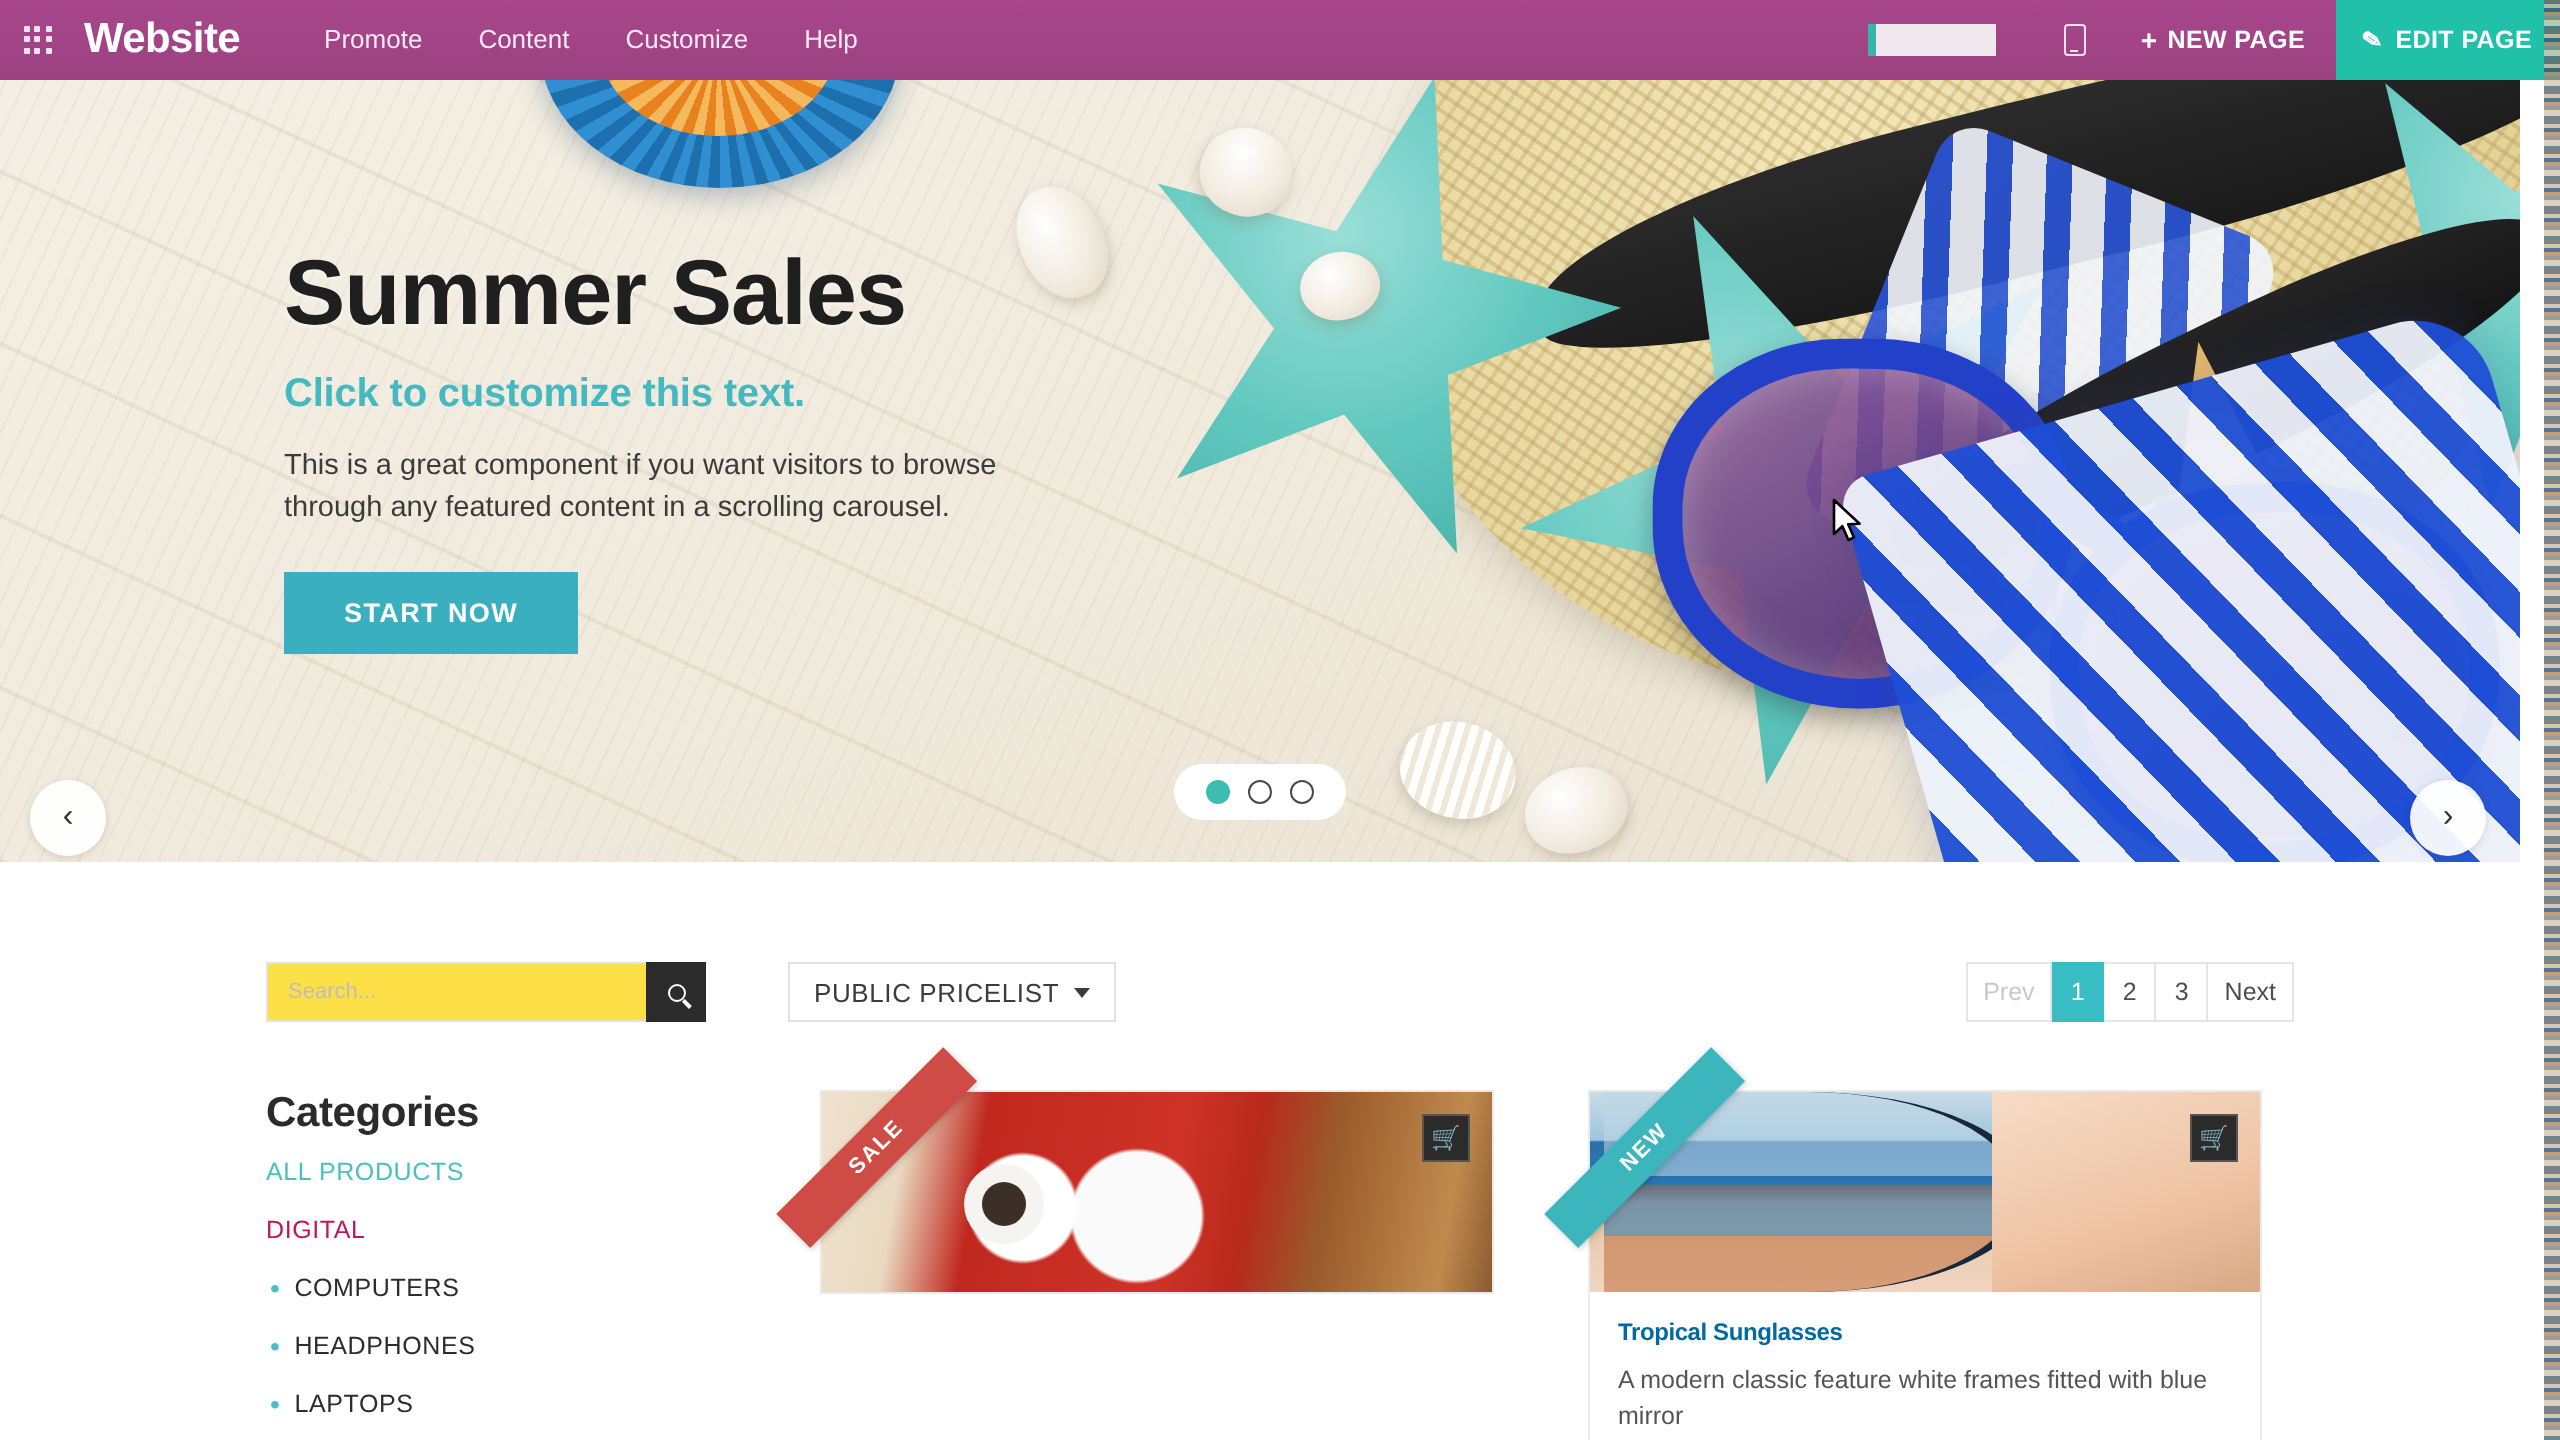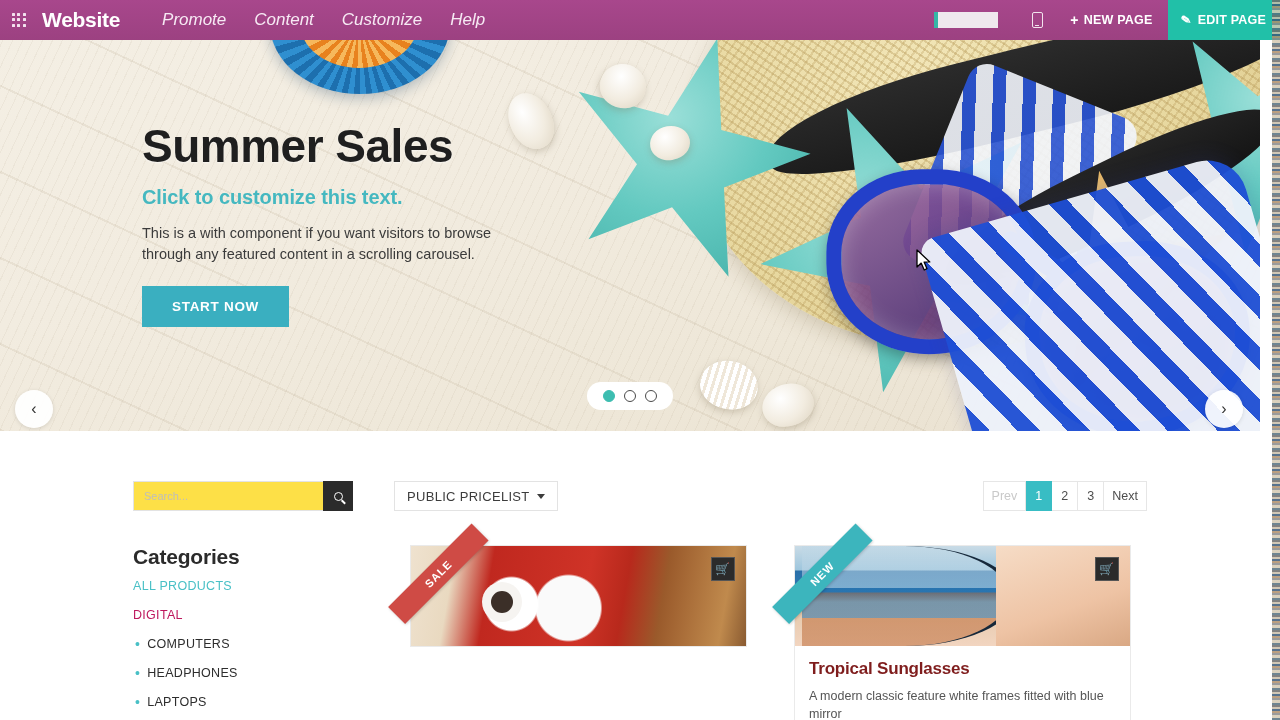--- a/index.html
+++ b/index.html
@@ -32,22 +32,22 @@
   .apps-grid i { background: #f3e2ee; display:block; width:3px; height:3px; border-radius:0.5px;}
   .brand {
     display: flex; align-items: center;
     font-size: 21px; font-weight: bold; color: #fff;
     padding: 0 10px 0 4px; letter-spacing: -0.3px;
     cursor: pointer;
   }
   .topnav { display: flex; align-items: center; margin-left: 18px; }
   .topnav a {
     color: #f7eaf4; text-decoration: none;
-    font-size: 17px; padding: 0 14px; line-height: 40px;
-    white-space: nowrap; cursor: pointer; font-style: italic;
+    font-size: 13px; padding: 0 14px; line-height: 40px;
+    white-space: nowrap; cursor: pointer;
   }
   .top-right { margin-left: auto; display: flex; align-items: center; }
   .pagename-field {
     width: 64px; height: 16px; background: #efe9ee;
     border-left: 4px solid #35b6a6;
     margin-right: 22px;
     cursor: text;
   }
   .mobile-btn { width: 34px; display:flex; align-items:center; justify-content:center; cursor:pointer;}
   .mobile-ico {
@@ -338,21 +338,21 @@
   .rib-sale { background: #cf4b45; }
   .rib-new  { background: #3cb5bd; }
   .cart-btn {
     position: absolute; right: 11px; top: 11px;
     width: 24px; height: 24px; background: #2b2b2b;
     display: flex; align-items: center; justify-content: center;
     cursor: pointer; z-index: 8; color: #fff; font-size: 12px; line-height: 1;
     border: 1px solid #555;
   }
   .card-body { padding: 13px 14px 10px 14px; }
-  .prod-name { font-size: 17px; color: #7f1d1d; font-weight: bold; margin-bottom: 8px; letter-spacing: -0.2px; }
+  .prod-name { font-size: 12px; color: #0369a1; font-weight: bold; margin-bottom: 8px; letter-spacing: -0.2px; }
   .prod-desc { font-size: 12.5px; color: #555; line-height: 1.45; }
 
   
   .artifact {
     position: absolute; right: 0; top: 0; width: 8px; height: 720px; z-index: 99;
     background: repeating-linear-gradient(180deg,
       #6b6b6b 0 2px, #c9bda8 2px 4px, #3a5a7a 4px 6px, #b08f6a 6px 8px,
       #8a8a8a 8px 10px, #d4c9b2 10px 13px, #55707f 13px 15px);
     opacity: 0.85;
   }
@@ -429,21 +429,21 @@
     <div class="towel"></div>
     <div class="shell sh1"></div>
     <div class="shell sh2"></div>
     <div class="shell sh3"></div>
     <div class="shell sh4"></div>
     <div class="shell sh5"></div>
 
     <div class="hero-copy">
       <h1 class="hero-title">Summer Sales</h1>
       <div class="hero-sub">Click to customize this text.</div>
-      <p class="hero-text">This is a with component if you want visitors to browse through any featured content in a scrolling carousel.</p>
+      <p class="hero-text">This is a great component if you want visitors to browse through any featured content in a scrolling carousel.</p>
       <button class="hero-cta">START NOW</button>
     </div>
 
     <div class="car-arrow car-prev">
       <span>‹</span>
     </div>
     <div class="car-arrow car-next">
       <span>›</span>
     </div>
 

